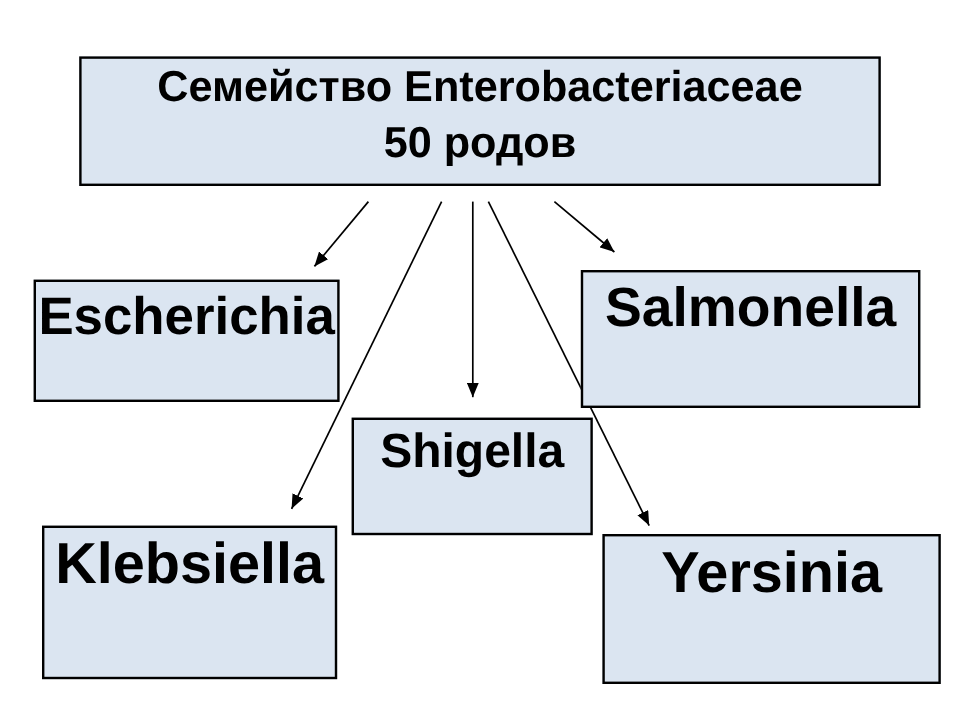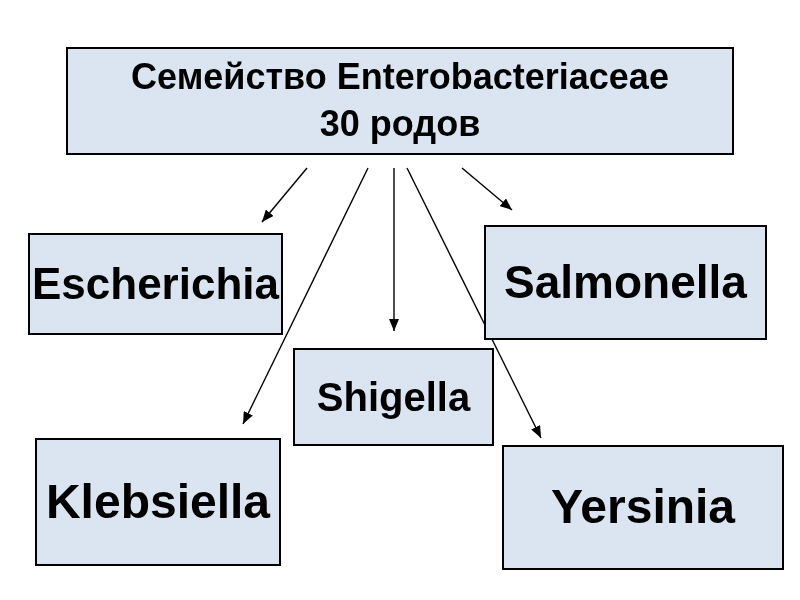--- a/index.html
+++ b/index.html
@@ -29,21 +29,21 @@
   }
   .node {
     position: absolute;
     box-sizing: border-box;
     background: var(--node-fill, #dbe5f1);
     border: 2px solid var(--node-border, #000000);
     color: var(--text, #000000);
     display: flex;
     flex-direction: column;
     align-items: center;
-    justify-content: center;
+    justify-content: flex-start;
     text-align: center;
     font-weight: bold;
     line-height: 1.3;
     white-space: nowrap;
   }
   .n-family      { left: 66px;  top: 47px;  width: 668px; height: 108px; font-size: 36px; }
   .n-escherichia { left: 28px;  top: 233px; width: 255px; height: 102px; font-size: 44px; }
   .n-salmonella  { left: 484px; top: 225px; width: 283px; height: 115px; font-size: 46px; }
   .n-shigella    { left: 293px; top: 348px; width: 201px; height: 98px;  font-size: 40px; }
   .n-klebsiella  { left: 35px;  top: 438px; width: 246px; height: 128px; font-size: 48px; }
@@ -62,21 +62,21 @@
     </defs>
     <line x1="307" y1="168" x2="262" y2="222" marker-end="url(#ah)"></line>
     <line x1="368" y1="168" x2="243" y2="424" marker-end="url(#ah)"></line>
     <line x1="394" y1="168" x2="394" y2="331" marker-end="url(#ah)"></line>
     <line x1="407" y1="168" x2="541" y2="438" marker-end="url(#ah)"></line>
     <line x1="462" y1="168" x2="512" y2="210" marker-end="url(#ah)"></line>
   </svg>
 
   <div class="node n-family">
     <div>Семейство Enterobacteriaceae</div>
-    <div>30 родов</div>
+    <div>50 родов</div>
   </div>
 
   <div class="node n-escherichia">
     <span>Escherichia</span>
   </div>
 
   <div class="node n-salmonella">
     <span>Salmonella</span>
   </div>
 

